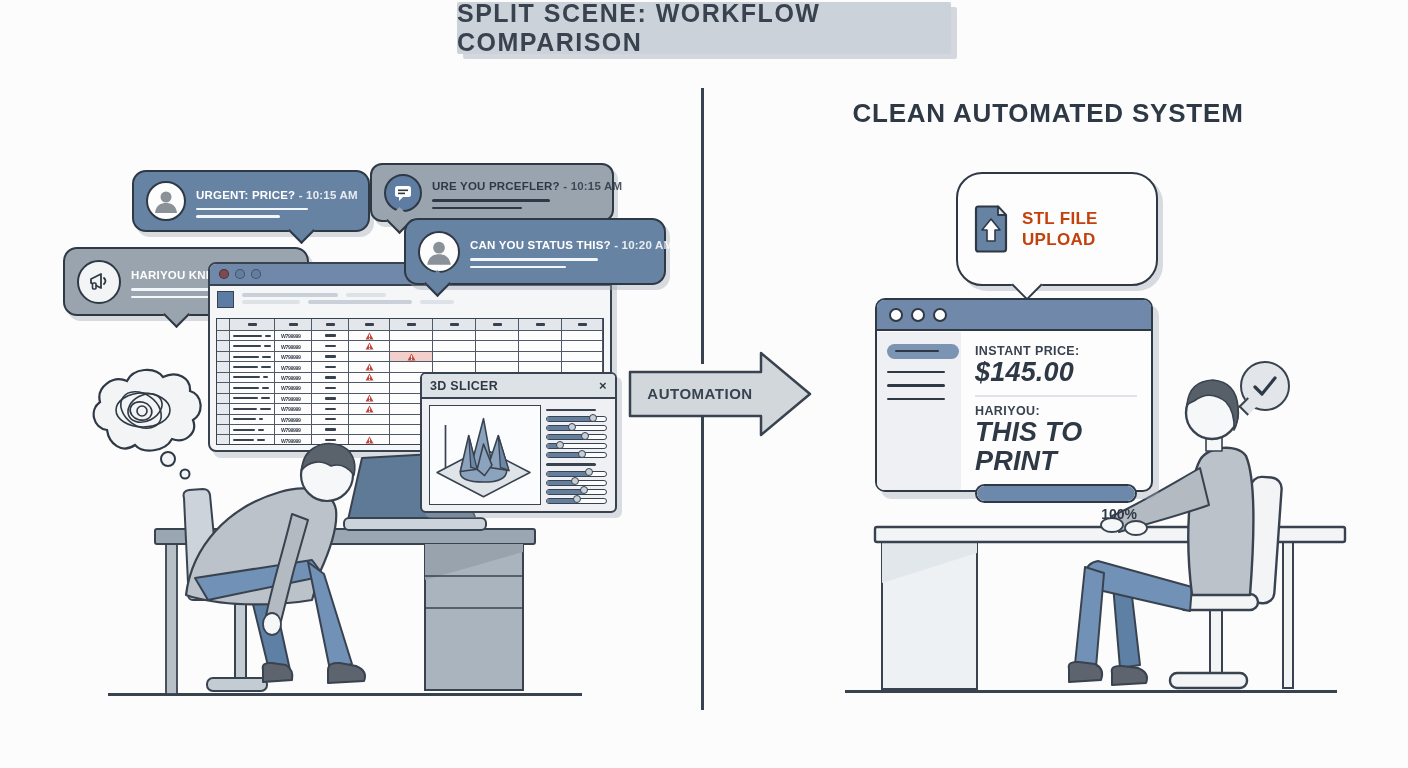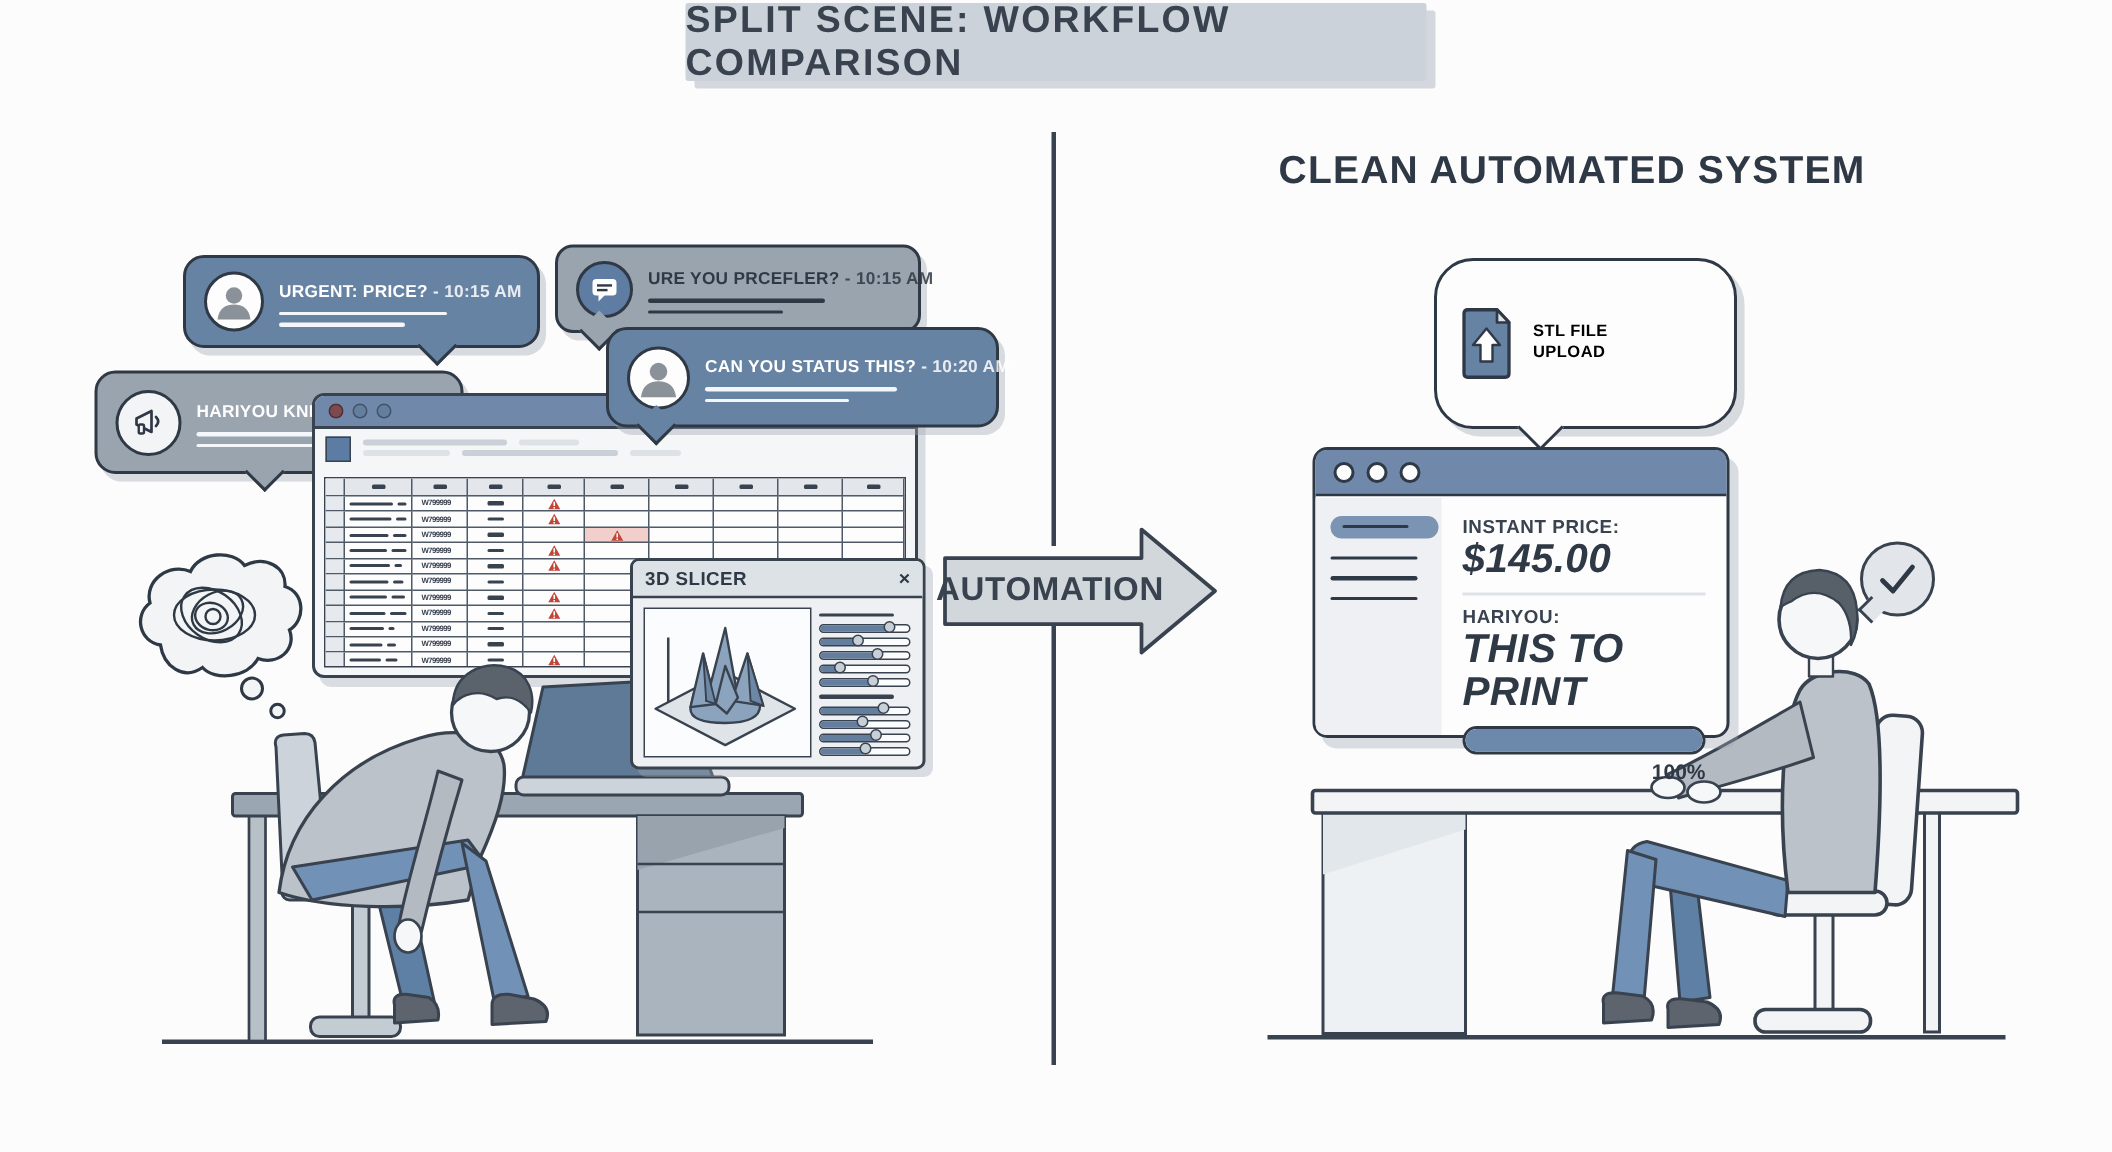--- a/index.html
+++ b/index.html
@@ -14,38 +14,38 @@
           box-shadow:6px 5px 0 rgba(165,173,183,.45);border-radius:2px;}
   .scene-heading{top:98px;width:700px;text-align:center;font-size:26px;font-weight:800;
           letter-spacing:.8px;color:#2f3945;}
   #heading-left{left:0;} #heading-right{left:698px;}
 
   
   .divider{left:701px;width:3px;background:#39424f;}
   #divider-top{top:88px;height:276px;} #divider-bottom{top:412px;height:298px;}
   #automation-arrow{left:628px;top:350px;width:186px;height:88px;}
   #automation-label{left:636px;top:368px;width:128px;height:50px;display:flex;align-items:center;
-          justify-content:center;font-size:22px;font-weight:800;letter-spacing:.5px;color:#39424f;}
+          justify-content:center;font-size:15px;font-weight:800;letter-spacing:.5px;color:#39424f;}
 
   
   .bubble{border:2.5px solid #2f3945;border-radius:14px;display:flex;align-items:center;
           gap:10px;padding:0 12px;box-shadow:4px 5px 0 rgba(160,168,178,.4);}
   .bubble .tail{position:absolute;width:17px;height:17px;transform:rotate(45deg);
           border-right:2.5px solid #2f3945;border-bottom:2.5px solid #2f3945;bottom:-10px;}
   .bubble-blue{background:#6783a3;color:#fff;}
   .bubble-blue .tail{background:#6783a3;}
   .bubble-gray{background:#9aa4ae;color:#2f3945;}
   .bubble-gray .tail{background:#9aa4ae;}
   .btxt{font-size:11.5px;font-weight:800;letter-spacing:.2px;white-space:nowrap;}
   .btime{font-weight:700;opacity:.85;}
   .bar{display:block;height:2.5px;border-radius:2px;margin-top:5px;}
   .bar-w{background:#f4f7fa;} .bar-d{background:#2f3945;}
   .iconcircle{flex:0 0 auto;border-radius:50%;border:2px solid #2f3945;
           display:flex;align-items:center;justify-content:center;}
-  #bubble-urgent{left:122px;top:170px;width:210px;height:58px;}
+  #bubble-urgent{left:132px;top:170px;width:210px;height:58px;}
   #bubble-urgent .tail{left:158px;}
   #bubble-profiler{left:370px;top:163px;width:216px;height:55px;border-radius:12px;}
   #bubble-profiler .tail{left:18px;}
   #bubble-print{left:404px;top:218px;width:234px;height:63px;z-index:5;}
   #bubble-print .tail{left:22px;}
   #bubble-announce{left:63px;top:247px;width:218px;height:65px;z-index:1;}
   #bubble-announce .tail{left:102px;}
 
   
   #spreadsheet-window{left:208px;top:262px;width:400px;height:186px;background:#f4f6f8;
@@ -97,21 +97,21 @@
   .slhandle{position:absolute;top:-3.5px;width:8px;height:8px;border-radius:50%;
           background:#c7cfd7;border:1.5px solid #39424f;box-sizing:border-box;}
 
   
   #upload-bubble{left:956px;top:172px;width:170px;height:110px;background:#fdfdfe;
           border:2.5px solid #2f3945;border-radius:26px;display:flex;align-items:center;
           gap:12px;padding:0 14px;box-shadow:5px 5px 0 rgba(160,168,178,.4);}
   #upload-bubble .tail{position:absolute;width:20px;height:20px;background:#fdfdfe;
           transform:rotate(45deg);border-right:2.5px solid #2f3945;border-bottom:2.5px solid #2f3945;
           bottom:-12px;left:58px;}
-  .upload-text{font-size:11px;font-weight:800;letter-spacing:.3px;color:#000000;line-height:1.25;}
+  .upload-text{font-size:17px;font-weight:800;letter-spacing:.3px;color:#c2410c;line-height:1.25;}
   #quote-window{left:875px;top:298px;width:274px;height:190px;background:#fdfdfe;
           border:2.5px solid #2f3945;border-radius:10px;z-index:3;
           box-shadow:6px 7px 0 rgba(160,168,178,.38);}
   #qw-titlebar{position:absolute;left:0;top:0;right:0;height:29px;background:#7089ab;
           border-bottom:2.5px solid #2f3945;border-radius:7px 7px 0 0;
           display:flex;align-items:center;gap:8px;padding-left:12px;}
   .qwdot{width:10px;height:10px;border-radius:50%;border:2px solid #2f3945;background:#fdfdfe;}
   #qw-sidebar{position:absolute;left:0;top:31.5px;bottom:0;width:84px;background:#eef0f3;
           border-radius:0 0 0 7px;padding-top:12px;}
   #qw-navpill{width:64px;height:15px;background:#7b94b3;border-radius:8px;margin:0 0 12px 10px;

